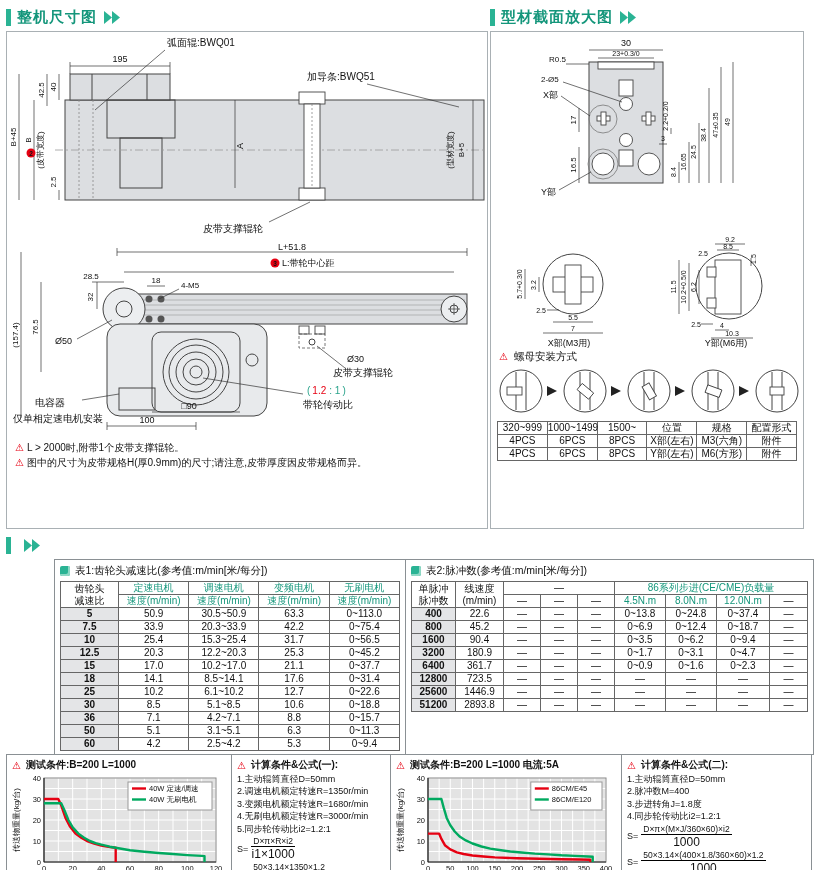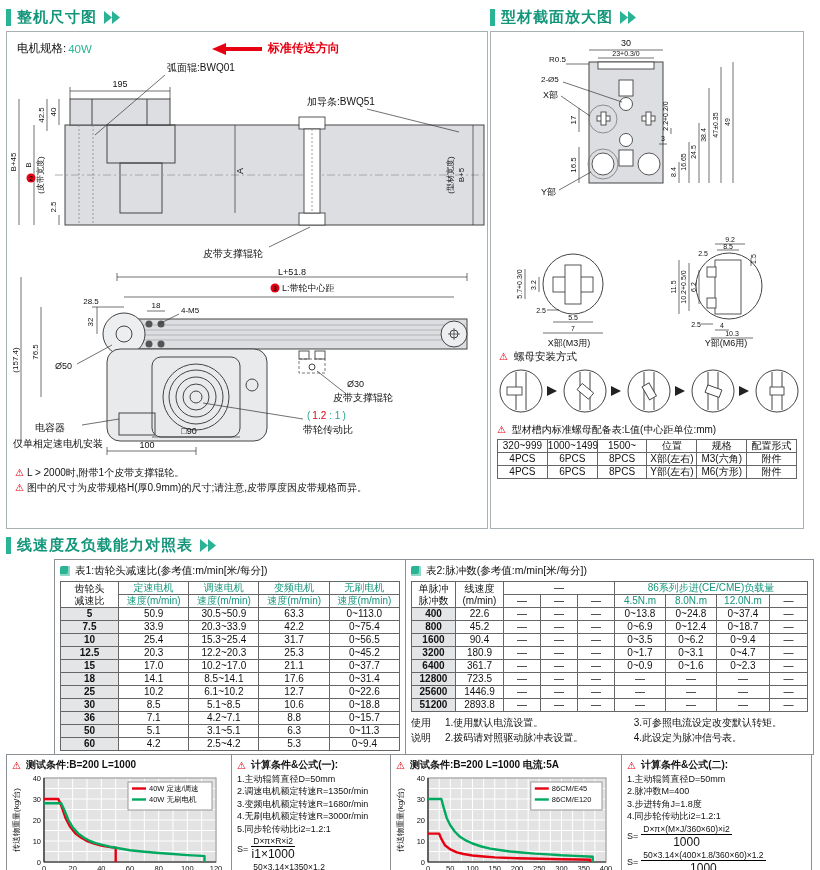--- a/index.html
+++ b/index.html
@@ -69,29 +69,20 @@
     <section class="left-panel">
       <header class="sec-head">
         <span class="sec-bar"></span>
         <span class="sec-title">整机尺寸图</span>
         <svg class="sec-chev" width="20" height="15">
             <path d="M1,1 L9,7.5 L1,14 Z" fill="#2ab394"></path>
             <path d="M9,1 L17,7.5 L9,14 Z" fill="#2ab394"></path>
           </svg>
       </header>
       <div class="panel-box">
-        <div class="motor-row">
-          <span>电机规格:</span>
-          <span class="motor-val">40W</span>
-          <span class="dir">
-            <span class="dir-arrow"></span>
-            <span class="dir-bar"></span>
-            <span>标准传送方向</span>
-          </span>
-        </div>
 
         
         <svg width="478" height="206" viewBox="0 0 478 206">
           <g>
             <rect class="fillg" x="58" y="68" width="419" height="100"></rect>
             <rect class="fillg" x="63" y="42" width="100" height="26"></rect>
             <line class="obj" x1="85" y1="42" x2="85" y2="68"></line>
               <line class="obj" x1="140" y1="42" x2="140" y2="68"></line>
             <rect class="obj" x="100" y="68" width="68" height="38"></rect>
             <rect class="obj" x="113" y="106" width="42" height="50"></rect>
@@ -376,24 +367,20 @@
           <g>
             <circle class="obj" cx="284" cy="25" r="21"></circle>
               <line class="obj" x1="279" y1="6" x2="279" y2="44"></line>
               <line class="obj" x1="289" y1="6" x2="289" y2="44"></line>
               <rect class="fillw" x="277" y="21" width="14" height="8"></rect>
           </g>
         </svg>
 
         
         <div style="padding:1px 6px 0 6px;">
-          <div style="font-size:10px;margin:2px 0;">
-            <span class="warn">⚠</span>
-            <span>型材槽内标准螺母配备表:L值(中心距单位:mm)</span>
-          </div>
           <table style="font-size:9.5px;">
             <thead>
                 <tr>
               <th>320~999</th>
               <th>1000~1499</th>
               <th>1500~</th>
               <th>位置</th>
               <th>规格</th>
               <th>配置形式</th>
             </tr>
@@ -418,21 +405,20 @@
               </tbody>
           </table>
         </div>
       </div>
     </section>
   </div>
 
   <section>
     <header class="sec-head bottom-head">
       <span class="sec-bar"></span>
-      <span class="sec-title">线速度及负载能力对照表</span>
       <svg class="sec-chev" width="20" height="15">
           <path d="M1,1 L9,7.5 L1,14 Z" fill="#2ab394"></path>
           <path d="M9,1 L17,7.5 L9,14 Z" fill="#2ab394"></path>
         </svg>
     </header>
 
     <div class="grid-top">
 
       <div class="tcell t1cell">
         <div class="tbl-title">
@@ -671,32 +657,20 @@
                 <td>—</td>
                 <td>—</td>
                 <td>—</td>
                 <td>—</td>
                 <td>—</td>
                 <td>—</td>
                 <td>—</td>
               </tr>
             </tbody>
         </table>
-        <div class="usage">
-          <div class="usage-label">
-            <div>使用</div>
-            <div>说明</div>
-          </div>
-          <div class="usage-notes">
-            <div>1.使用默认电流设置。</div>
-            <div>3.可参照电流设定改变默认转矩。</div>
-            <div>2.拨码请对照驱动脉冲表设置。</div>
-            <div>4.此设定为脉冲信号表。</div>
-          </div>
-        </div>
       </div>
     </div>
 
     <div class="grid-bottom">
 
       <div class="bcell c1">
         <div class="ptitle">
           <span class="warn">⚠</span>
           <span>测试条件:B=200  L=1000</span>
         </div>

